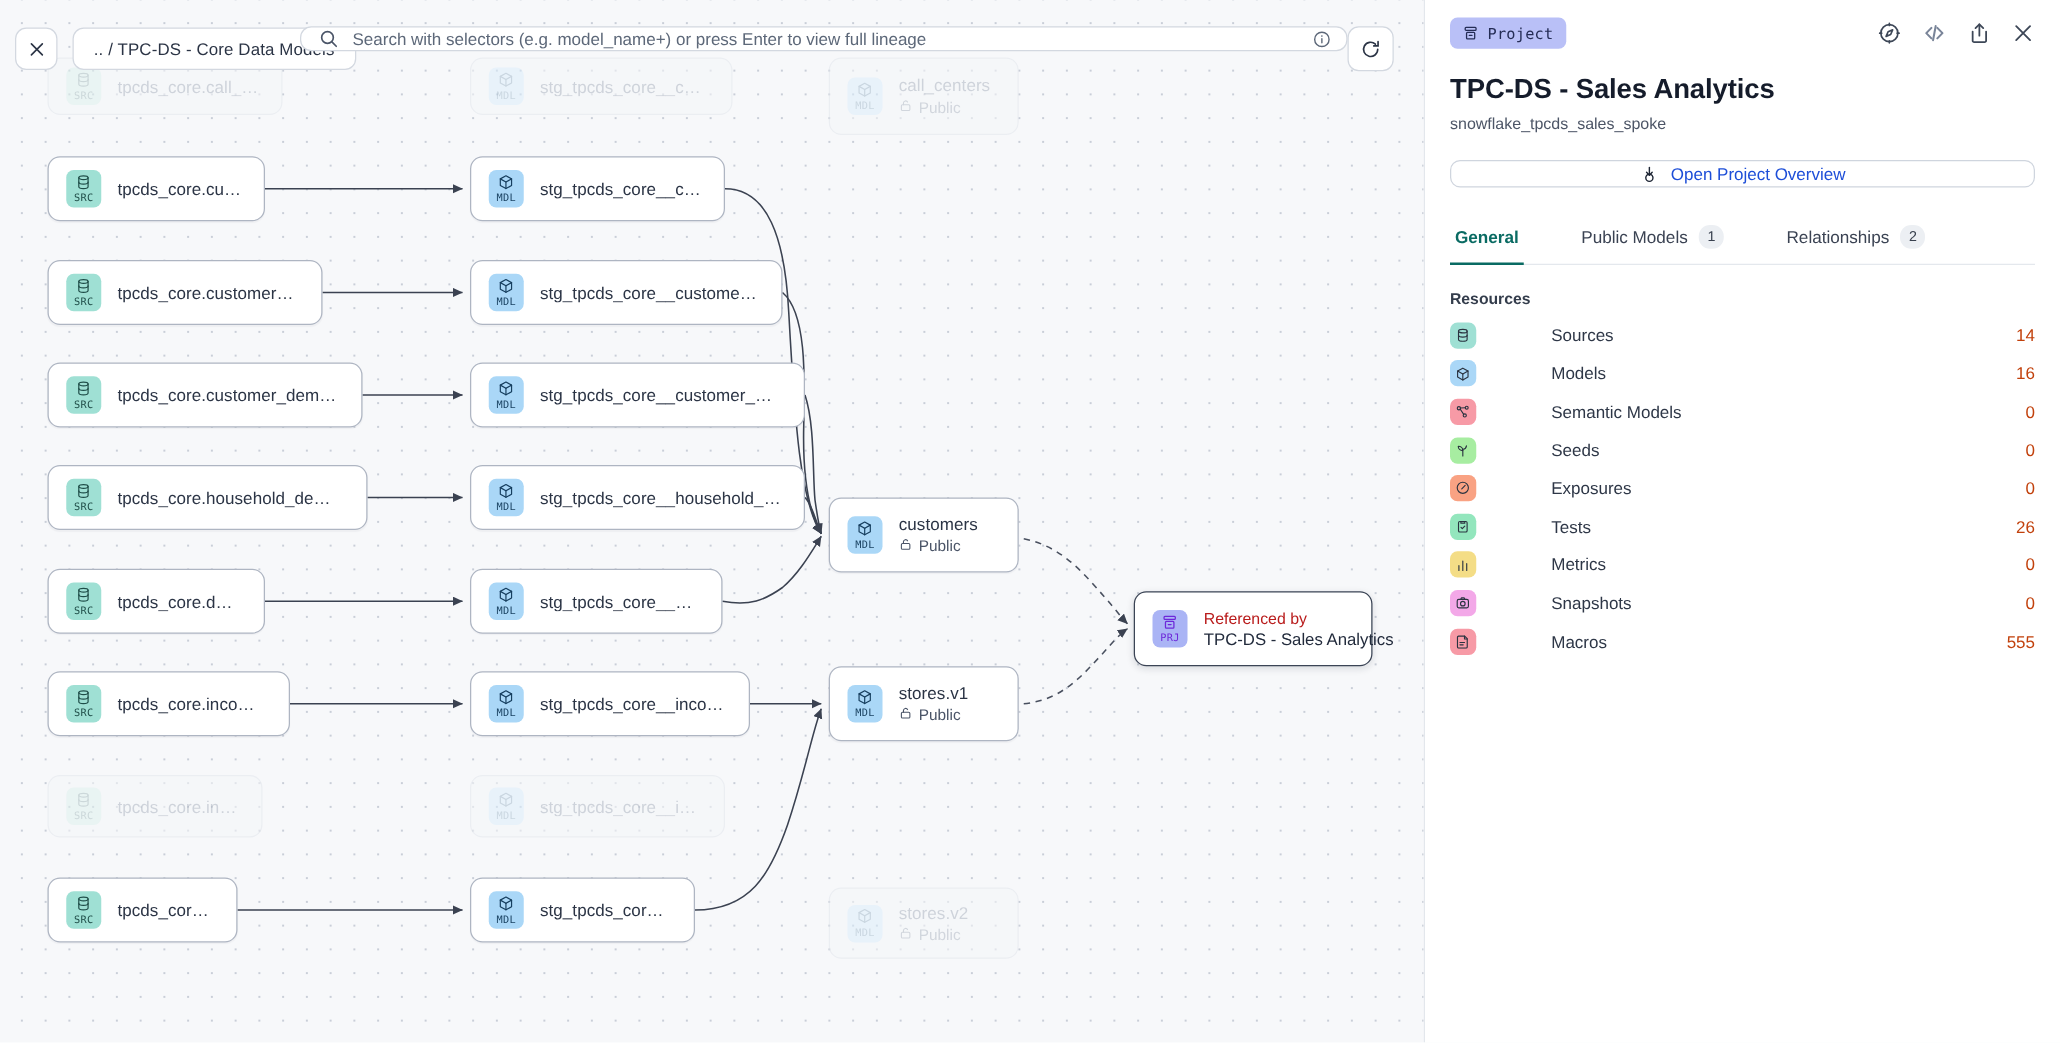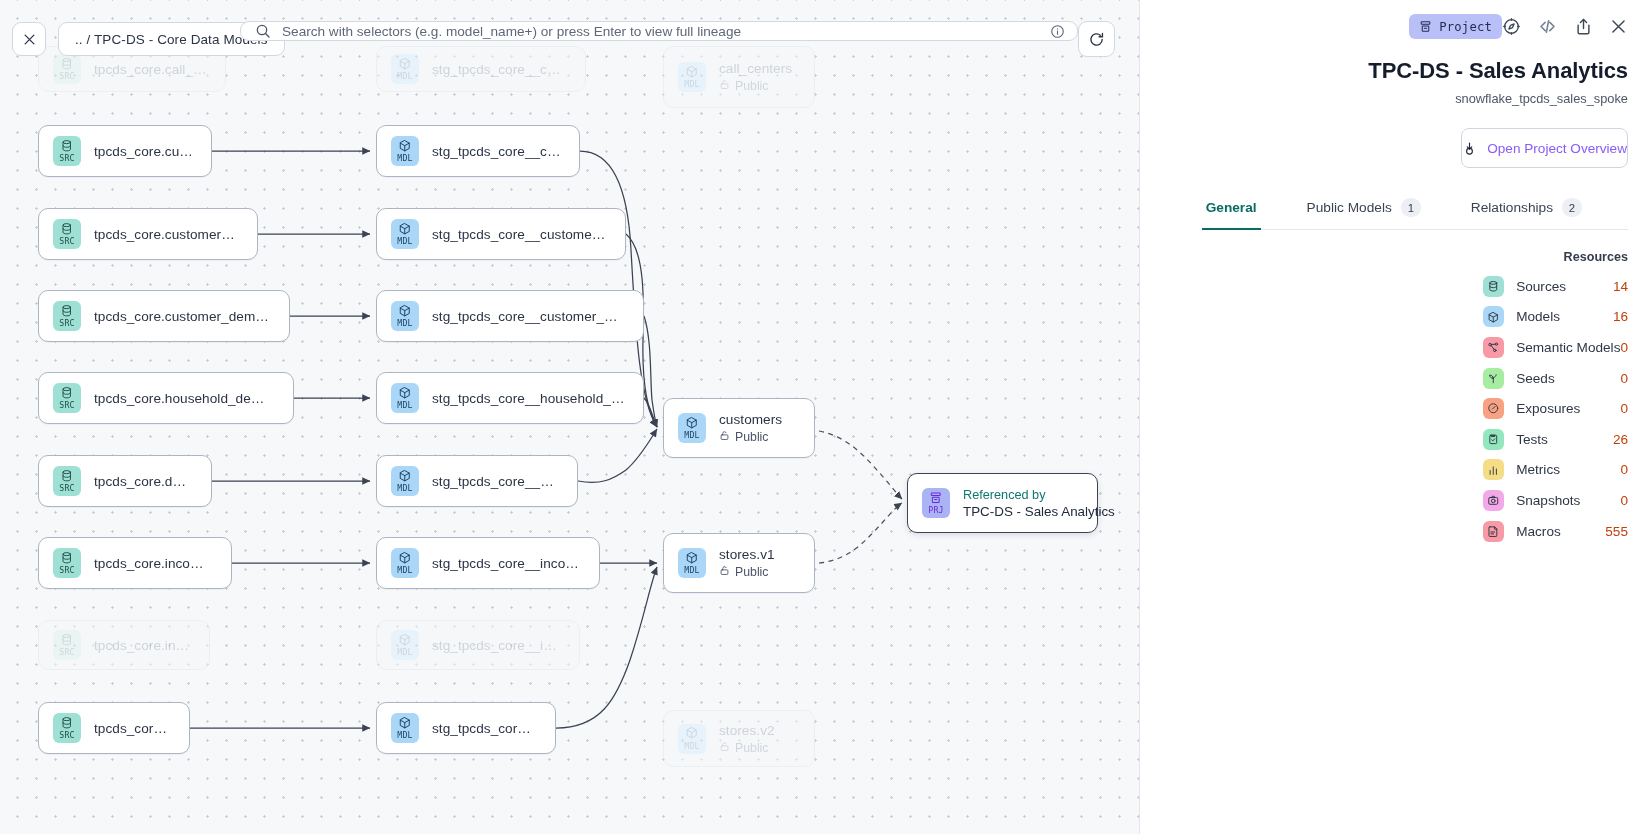--- a/index.html
+++ b/index.html
@@ -98,50 +98,50 @@
   .node .title {
     font-size: 13.6px; color: #2b3445; white-space: nowrap;
     overflow: hidden; text-overflow: ellipsis; letter-spacing: .05px;
   }
   .ghost .title { color: #aeb6c2; }
   .node .sub {
     font-size: 12.3px; color: #4b5costa; color: #4a5467;
     display: flex; align-items: flex-end; gap: 5px; margin-top: 3px;
   }
   .ghost .sub { color: #b3bbc6; }
-  .reftop { font-size: 12.7px; color: #0f766e; }
+  .reftop { font-size: 12.7px; color: #b91c1c; }
   .refbot { font-size: 13.4px; color: #222b3c; margin-top: 2px; white-space: nowrap; }
 
   svg#edges { position: absolute; left: 0; top: 0; width: 1139px; height: 834px; z-index: 10; }
 
   
   #side-pane {
     width: 509px; height: 834px; background: #ffffff;
     border-left: 1px solid #e3e7ec;
     position: relative;
-    display: flex; flex-direction: column; align-items: flex-end;
+    display: flex; flex-direction: column;
   }
   #side-head { padding: 14px 20px 0 20px; display: flex; align-items: flex-start; }
   #type-chip {
     background: #b9c0f7; color: #242c55; border-radius: 6px;
     height: 25px; padding: 0 10px; display: inline-flex; align-items: center; gap: 7px;
     font-family: "DejaVu Sans Mono", monospace; font-size: 12.2px; letter-spacing: .2px;
   }
   #head-actions { margin-left: auto; display: flex; align-items: center; gap: 16px; padding-top: 2px; }
   .hicon { cursor: pointer; display: block; line-height: 0; }
   #side-title {
     font-size: 22px; font-weight: bold; color: #151c2b;
     padding: 19px 20px 0 20px; letter-spacing: -.1px;
   }
   #side-sub { font-size: 12.8px; color: #4d5667; padding: 7px 20px 0 20px; }
   #overview-btn {
-    margin: 22px 20px 0 20px; height: 40px;
+    margin: 22px 20px 0 20px; height: 22px;
     border: 1px solid #cfd5de; border-radius: 8px; background: #fff;
     display: flex; align-items: center; justify-content: center; gap: 10px;
-    font-size: 13.6px; color: #8b5cf6; cursor: pointer;
+    font-size: 13.6px; color: #1d4ed8; cursor: pointer;
   }
   #tabs {
     margin: 23px 20px 0 20px; display: flex; gap: 0;
     border-bottom: 1px solid #e4e8ed;
   }
   .tab {
     display: flex; align-items: center; gap: 9px;
     padding: 7px 4px 11px 4px; margin-right: 42px;
     font-size: 13.7px; color: #3b4353; cursor: pointer;
     border-bottom: 2.5px solid transparent; margin-bottom: -1px;
@@ -152,21 +152,21 @@
     min-width: 20px; height: 19px; padding: 0 6px;
     display: inline-flex; align-items: center; justify-content: center;
     font-size: 11.4px; font-weight: normal;
   }
   #res-head {
     font-size: 12.6px; font-weight: bold; color: #343d4c;
     padding: 20px 20px 0 20px;
   }
   #res-list { padding: 7px 20px 0 20px; }
   .res-row {
-    display: flex; align-items: center; height: 30.6px; cursor: pointer;
+    display: flex; align-items: center; height: 30.6px; cursor: pointer; gap: 48px;
   }
   .res-ico {
     width: 21px; height: 21px; border-radius: 6px; flex: 0 0 auto;
     display: flex; align-items: center; justify-content: center;
     margin-right: 12px;
   }
   .res-label { font-size: 13.6px; color: #2e3747; }
   .res-val { margin-left: auto; font-size: 13.6px; color: #c2410c; }
 </style>
 </head>

